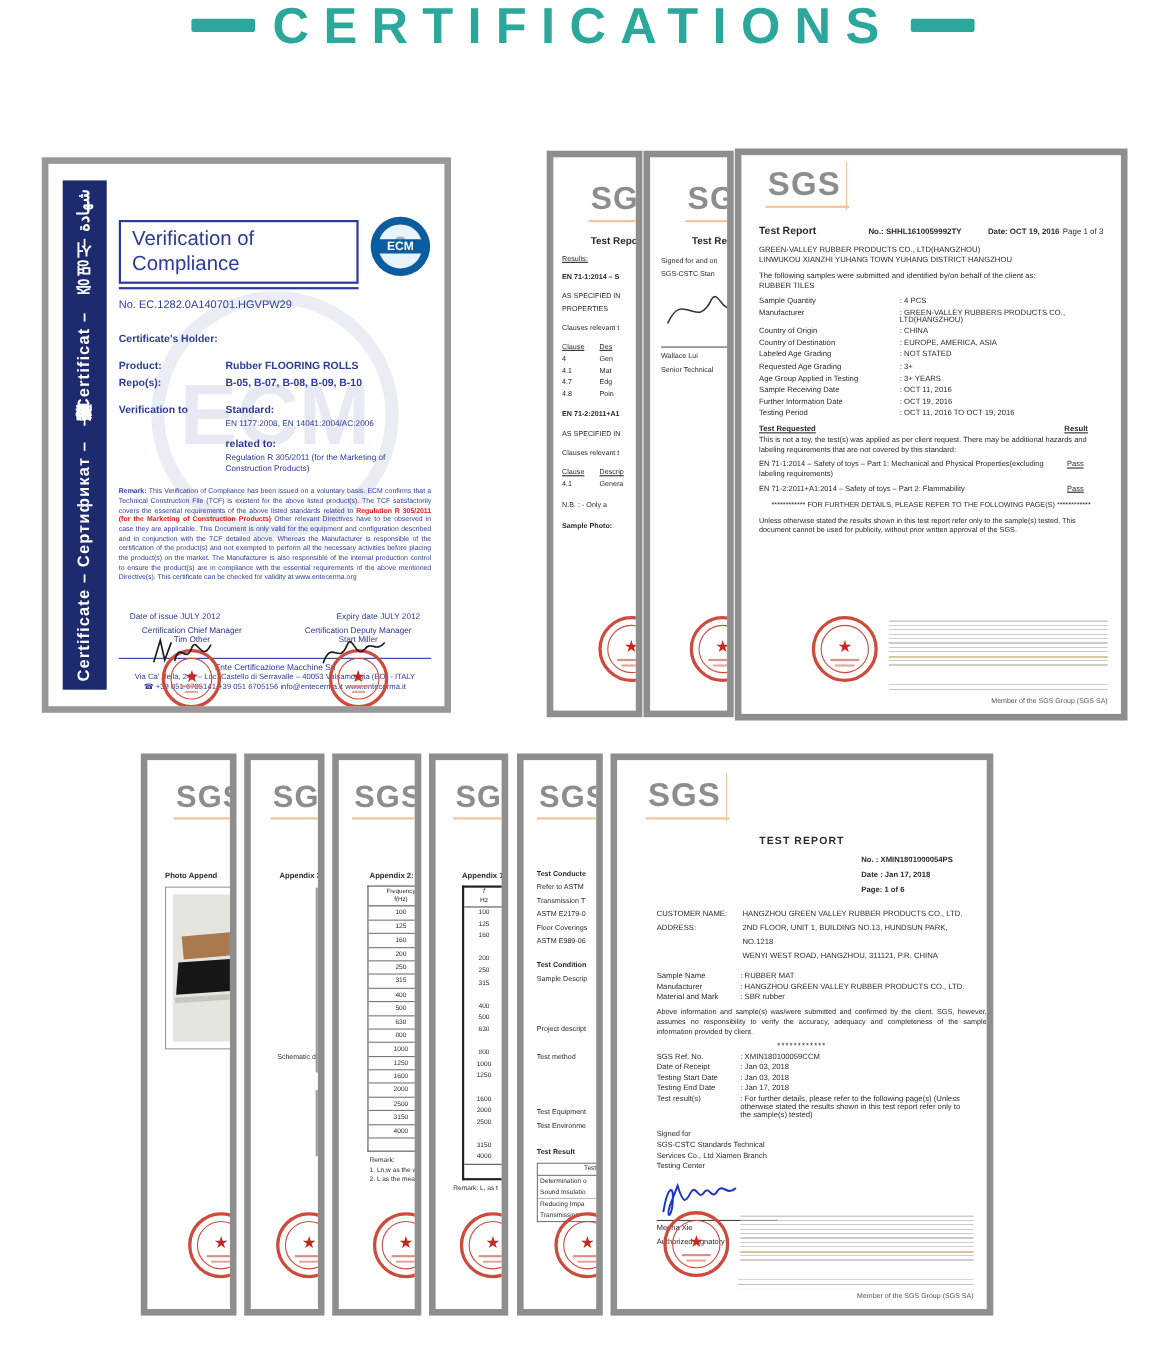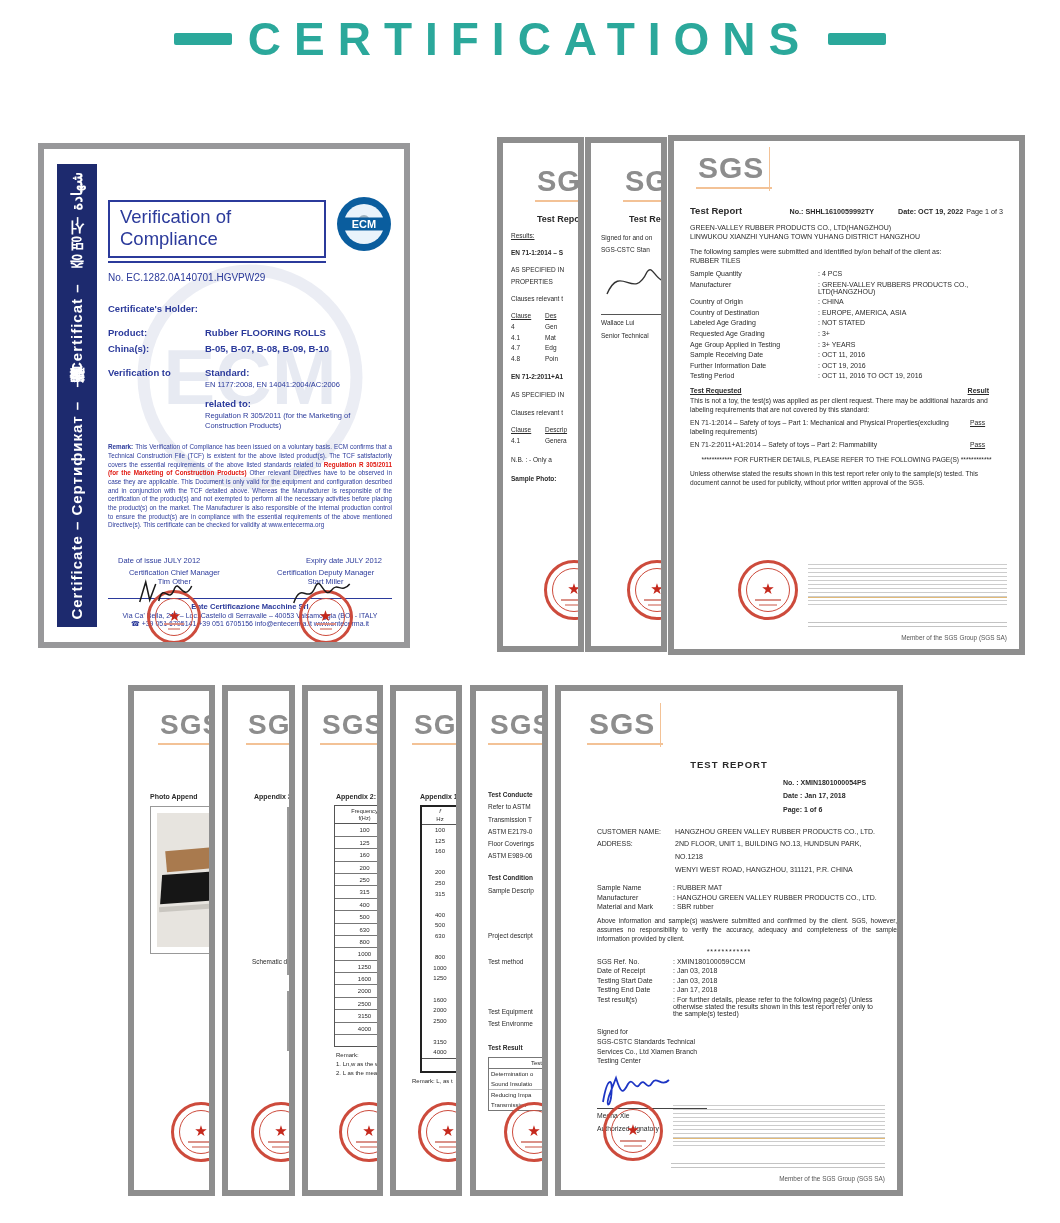--- a/index.html
+++ b/index.html
@@ -4,21 +4,21 @@
 <style>
 :root{
   --teal:#2BA89B; --ecmblue:#2B3A9B; --navy:#1D2A6E; --red:#E01810;
   --sgsgray:#8d8d8d; --sgsorange:#f3c296; --border:#8e8e8e; --seal:#cd4b3c; --ink:#2a2a2a;
 }
 *{box-sizing:border-box;}
 body{margin:0;background:#fff;font-family:"Liberation Sans",sans-serif;color:var(--ink);}
 .page{position:relative;width:1060px;height:1223px;background:#fff;overflow:hidden;}
 
 
-.title-row{position:absolute;top:16px;left:0;width:100%;display:flex;align-items:center;justify-content:center;gap:16px;}
+.title-row{position:absolute;top:0;left:0;width:100%;display:flex;align-items:center;justify-content:center;gap:16px;}
 .title-row h1{margin:0;font-size:46px;font-weight:bold;letter-spacing:13px;color:var(--teal);line-height:1;}
 .dash{width:58px;height:12px;background:var(--teal);border-radius:2px;flex:none;}
 
 
 .doc{position:absolute;background:#fff;border:6px solid var(--border);overflow:hidden;}
 .sgs{font-weight:bold;color:var(--sgsgray);line-height:1;display:inline-block;border-bottom:2px solid var(--sgsorange);padding:0 8px 4px 2px;position:relative;letter-spacing:1px;}
 .sgs::after{content:"";position:absolute;right:2px;top:-6px;width:1px;height:calc(100% + 10px);background:var(--sgsorange);}
 .tl{font-size:6.5px;line-height:1.2;}
 .b{font-weight:bold;}
 .u{text-decoration:underline;}
@@ -50,21 +50,21 @@
 .gap8{height:8px;}
 .vc-remark{margin-top:13px;font-size:6.3px;color:var(--ecmblue);text-align:justify;line-height:1.38;position:relative;z-index:2;}
 .vc-remark .red{color:var(--red);font-weight:bold;}
 .vc-dates{display:flex;justify-content:space-between;font-size:7.5px;color:var(--ecmblue);margin-top:26px;padding:0 10px;position:relative;z-index:2;}
 .vc-signs{display:flex;justify-content:space-between;margin-top:3px;padding:0 2px;position:relative;z-index:2;}
 .sign-col{width:46%;text-align:center;font-size:7.5px;color:var(--ecmblue);position:relative;}
 .sign-col svg{position:absolute;top:8px;left:50%;transform:translateX(-58%);z-index:3;}
 .sign-col .seal{margin:4px auto 0;width:54px;height:54px;}
 .vc-ce{text-align:center;margin-top:2px;}
 .vc-footer{position:absolute;left:0;right:0;bottom:0;border-top:1px solid var(--ecmblue);padding-top:3px;text-align:center;color:var(--ecmblue);}
-.vc-footer .fc{font-size:7.6px;font-weight:bold;}
+.vc-footer .fc{font-size:7.6px;font-weight:normal;}
 .vc-footer .fa{font-size:7px;margin-top:1px;}
 .vc-footer .ft{font-size:7px;margin-top:1px;}
 
 
 .docA{left:497px;top:137px;width:87px;height:515px;}
 .docB{left:585px;top:137px;width:82px;height:515px;}
 .docC{left:668px;top:135px;width:357px;height:520px;}
 .docA .sgs,.docB .sgs{font-size:29px;margin:24px 0 0 32px;}
 .docA .dtitle{font-size:9px;font-weight:bold;margin:12px 0 0 34px;white-space:nowrap;}
 .docB .dtitle{font-size:9px;font-weight:bold;margin:12px 0 0 38px;white-space:nowrap;}
@@ -199,21 +199,21 @@
       <div class="vc-fields">
         <div class="frow">
           <div class="flab">Certificate's Holder:</div>
         </div>
         <div class="gap8"></div>
         <div class="frow">
           <div class="flab">Product:</div>
           <div class="fval">Rubber FLOORING ROLLS</div>
         </div>
         <div class="frow">
-          <div class="flab">China(s):</div>
+          <div class="flab">Repo(s):</div>
           <div class="fval">B-05, B-07, B-08, B-09, B-10</div>
         </div>
         <div class="gap8"></div>
         <div class="frow">
           <div class="flab">Verification to</div>
           <div class="fval">
             <div>Standard:</div>
             <div class="faddr">EN 1177:2008, EN 14041:2004/AC:2006</div>
             <div class="gap8"></div>
             <div>related to:</div>
@@ -364,21 +364,21 @@
         <div class="bar2"></div>
       </div>
   </article>
 
   <article class="doc docC">
     <div class="inner">
       <div class="sgs">SGS</div>
       <div class="hrow">
         <span class="h1">Test Report</span>
         <span class="h2">No.:  SHHL1610059992TY</span>
-        <span class="h3">Date: OCT 19, 2022</span>
+        <span class="h3">Date: OCT 19, 2016</span>
         <span class="h4">Page 1 of 3</span>
       </div>
       <div class="comp" style="margin-top:8px;">GREEN-VALLEY RUBBER PRODUCTS CO., LTD(HANGZHOU)</div>
       <div class="comp">LINWUKOU XIANZHI  YUHANG TOWN YUHANG DISTRICT HANGZHOU</div>
       <div class="intro" style="margin-top:8px;">The following samples were submitted and identified by/on behalf of the client as:</div>
       <div class="intro">RUBBER TILES</div>
       <div style="margin-top:6px;">
 
           <div class="kvrow">
             <span class="kvl">Sample Quantity</span>

